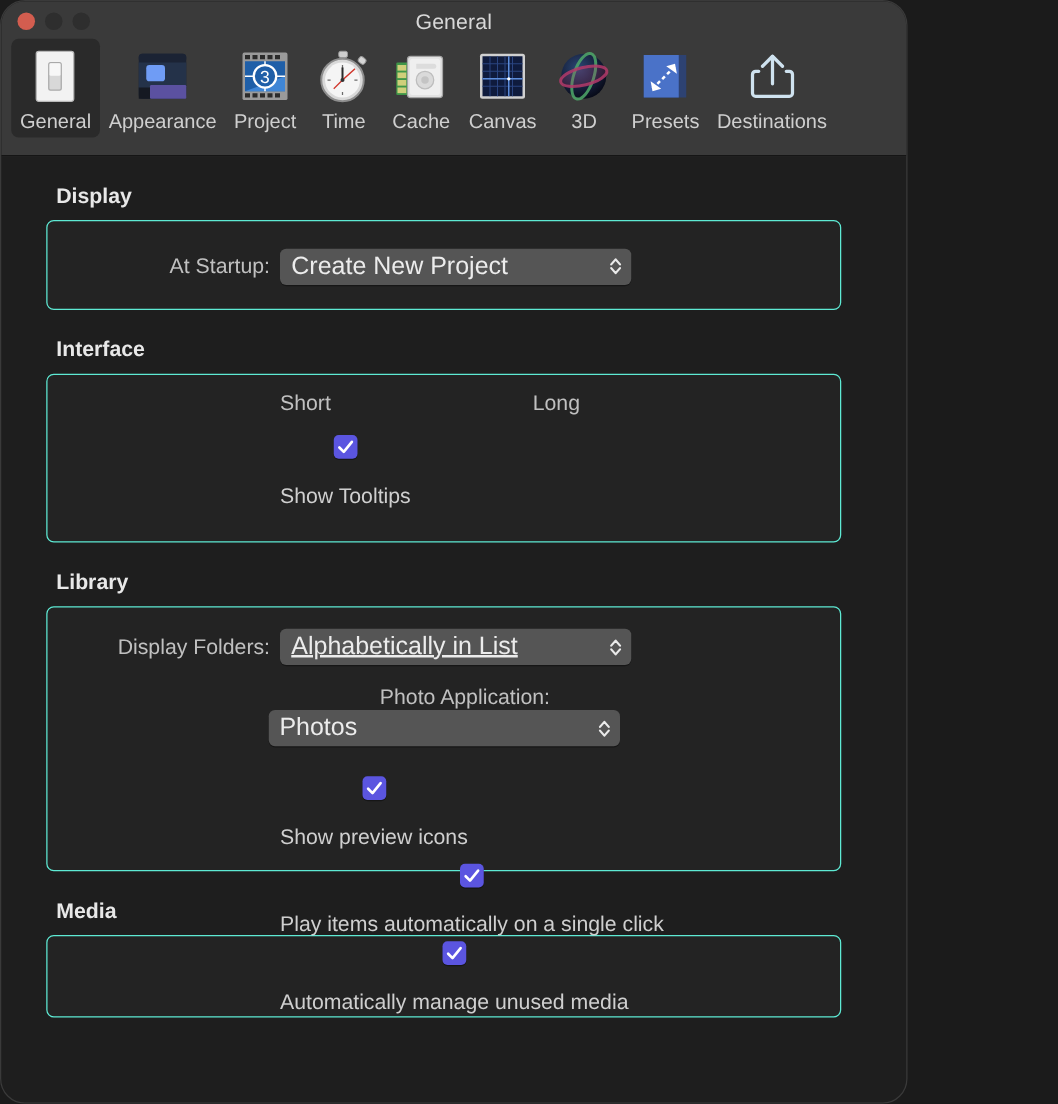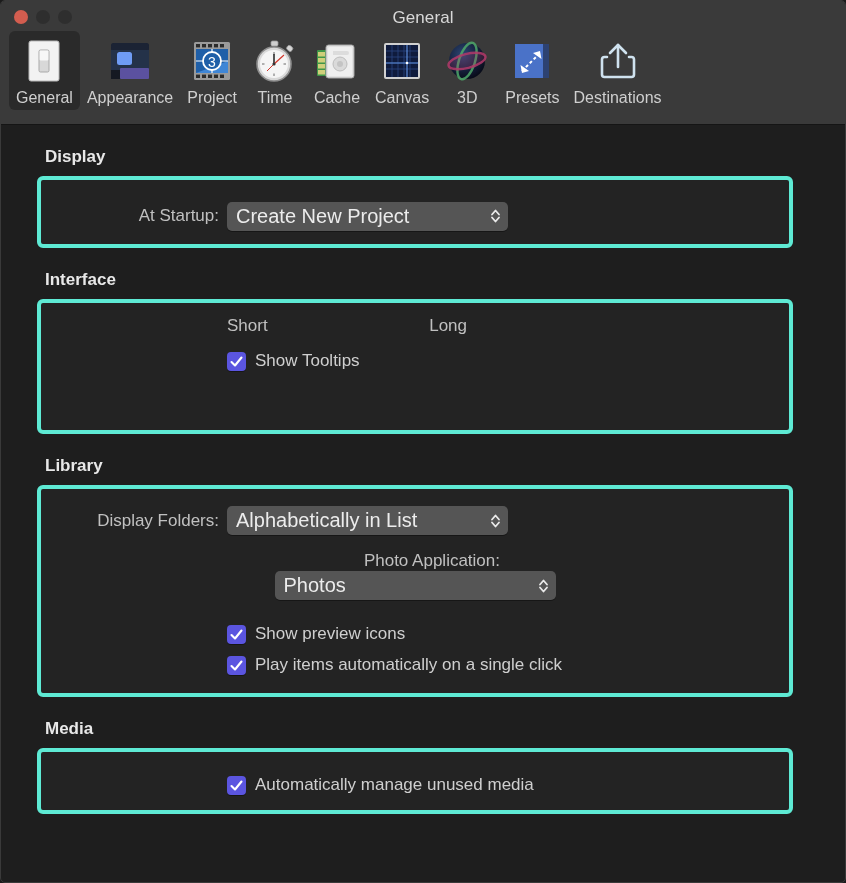--- a/index.html
+++ b/index.html
@@ -7,24 +7,24 @@
     padding: 0;
     background: #1b1b1b;
   }
   body {
     font-family: "Liberation Sans", sans-serif;
     -webkit-font-smoothing: antialiased;
   }
 
   #window {
     position: relative;
-    width: 846px;
+    width: 726px;
     height: 883px;
     background: #1e1e1e;
-    border-radius: 5px;
+    border-radius: 20px;
     overflow: hidden;
     box-sizing: border-box;
     border: 1px solid #3a3a3a;
   }
 
   
   #titlebar {
     position: relative;
     height: 123px;
     background: #3a3a3a;
@@ -101,21 +101,21 @@
     color: #e8e8e8;
     font-size: 17px;
     font-weight: bold;
     padding-left: 44px;
     padding-top: 22px;
     padding-bottom: 9px;
   }
   .group {
     margin: 0 52px 0 36px;
     background: #232323;
-    border: 4px solid #5eead4;
+    border: 1px solid #5eead4;
     border-radius: 6px;
     box-sizing: border-box;
   }
 
   .row {
     display: flex;
     align-items: center;
   }
   .row-label {
     color: #c0c0c0;
@@ -182,21 +182,22 @@
     justify-content: space-between;
     color: #c0c0c0;
     font-size: 17px;
     gap: 35px;
   }
 
   
   .check-line {
     display: flex;
     align-items: center;
-    gap: 9px;
+    gap: 20px;
+    flex-direction: column;
   }
   .checkbox {
     width: 19px;
     height: 19px;
     border-radius: 4px;
     background: #5b55e0;
     position: relative;
     flex: 0 0 auto;
     box-shadow: 0 1px 0 rgba(0,0,0,.35);
   }
@@ -434,21 +435,21 @@
 
       </div>
     </div>
 
     <div class="section">
       <div class="section-title">Library</div>
       <div class="group" style="height:212px;">
 
         <div class="row" style="padding-top:17px;">
           <div class="row-label">Display Folders:</div>
-          <div class="popup" style="width:246px;">
+          <div class="popup" style="width:246px;text-decoration:underline;">
             <span>Alphabetically in List</span>
             <span class="chev">
               <svg width="11" height="18" viewBox="0 0 11 18">
                 <polyline points="2,7.5 5.5,3.5 9,7.5" fill="none" stroke="#eaeaea" stroke-width="1.8" stroke-linecap="round" stroke-linejoin="round"></polyline>
                 <polyline points="2,10.5 5.5,14.5 9,10.5" fill="none" stroke="#eaeaea" stroke-width="1.8" stroke-linecap="round" stroke-linejoin="round"></polyline>
               </svg>
             </span>
           </div>
         </div>
 

